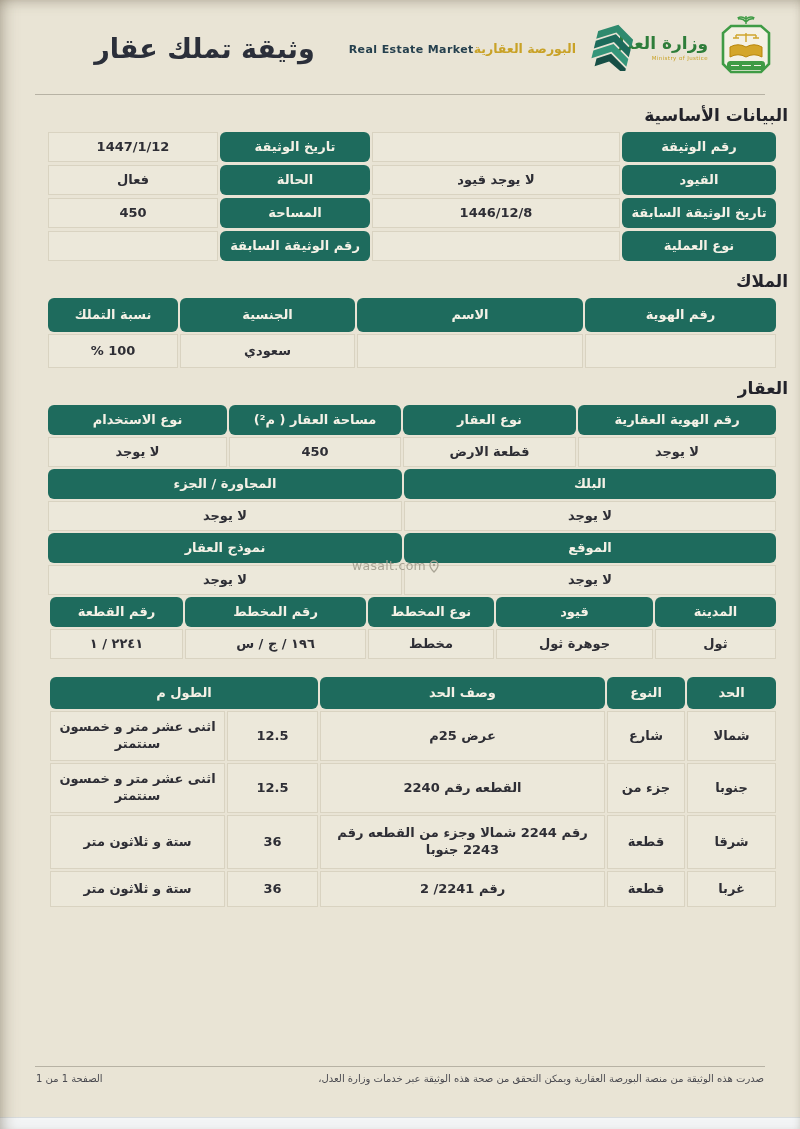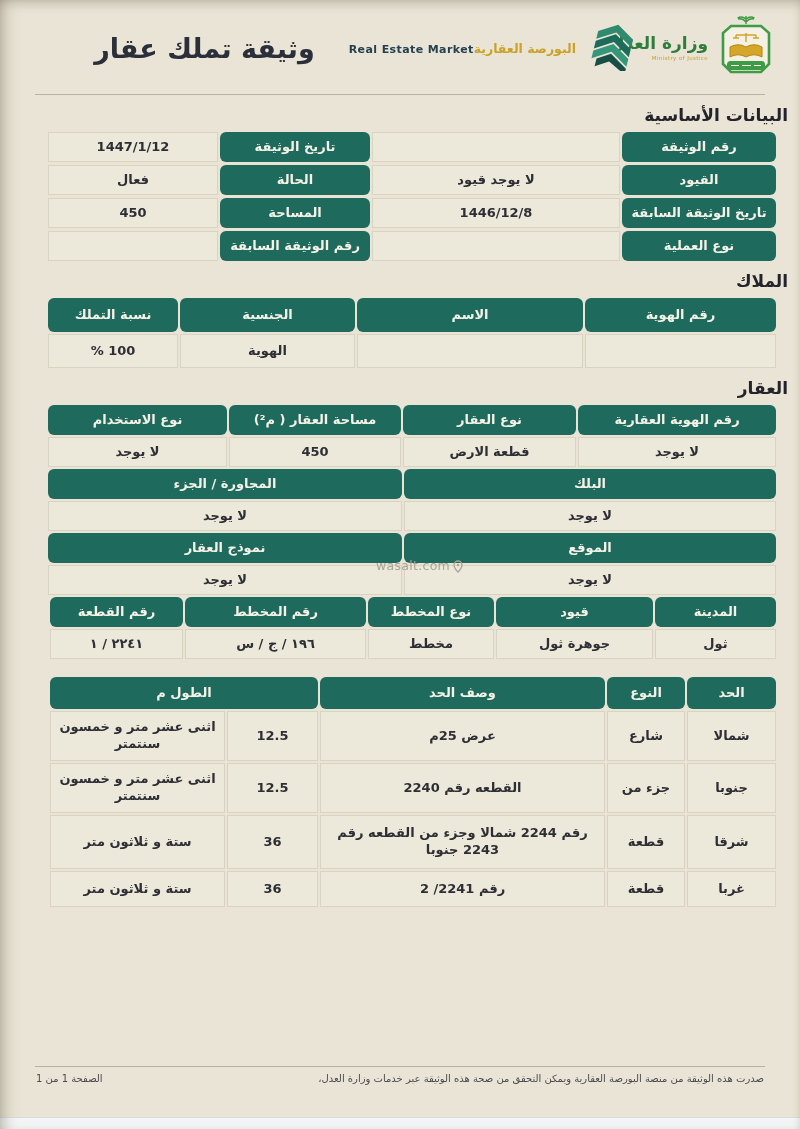--- a/index.html
+++ b/index.html
@@ -61,21 +61,21 @@
   .t-borders{grid-template-columns:89px 78px 285px 91px 175px;grid-template-rows:32px 50px 50px 54px 36px;margin-top:18px;}
   .span2{grid-column:span 2;}
 
   .mt12{margin-top:12px;}
   .mt8{margin-top:8px;}
 
   
   .watermark{
     position:absolute;left:352px;top:558px;z-index:30;
     direction:ltr;display:flex;align-items:flex-end;gap:3px;
-    color:#a9a495;font-size:12.5px;letter-spacing:.3px;margin-left:24px;
+    color:#a9a495;font-size:12.5px;letter-spacing:.3px;
   }
 
   
   .footer{position:absolute;left:0;right:0;top:1066px;}
   .footer .rule{margin:0 35px;}
   .foot-row{display:flex;justify-content:space-between;align-items:flex-start;padding:6px 36px 0 36px;}
   .foot-note{font-size:10px;color:#4a4a50;}
   .foot-page{font-size:10px;color:#4a4a50;white-space:nowrap;}
 </style>
 </head>
@@ -148,21 +148,21 @@
   </div>
 
   <h2 class="sec mt12">الملاك</h2>
   <div class="tbl t-owners">
     <div class="g">رقم الهوية</div>
     <div class="g">الاسم</div>
     <div class="g">الجنسية</div>
     <div class="g">نسبة التملك</div>
     <div class="v"></div>
     <div class="v"></div>
-    <div class="v">الهوية</div>
+    <div class="v">سعودي</div>
     <div class="v">100 %</div>
   </div>
 
   <h2 class="sec mt8">العقار</h2>
   <div class="tbl t-prop t-prop-a">
     <div class="g">رقم الهوية العقارية</div>
     <div class="g">نوع العقار</div>
     <div class="g">مساحة العقار ( م²)</div>
     <div class="g">نوع الاستخدام</div>
     <div class="v">لا يوجد</div>

